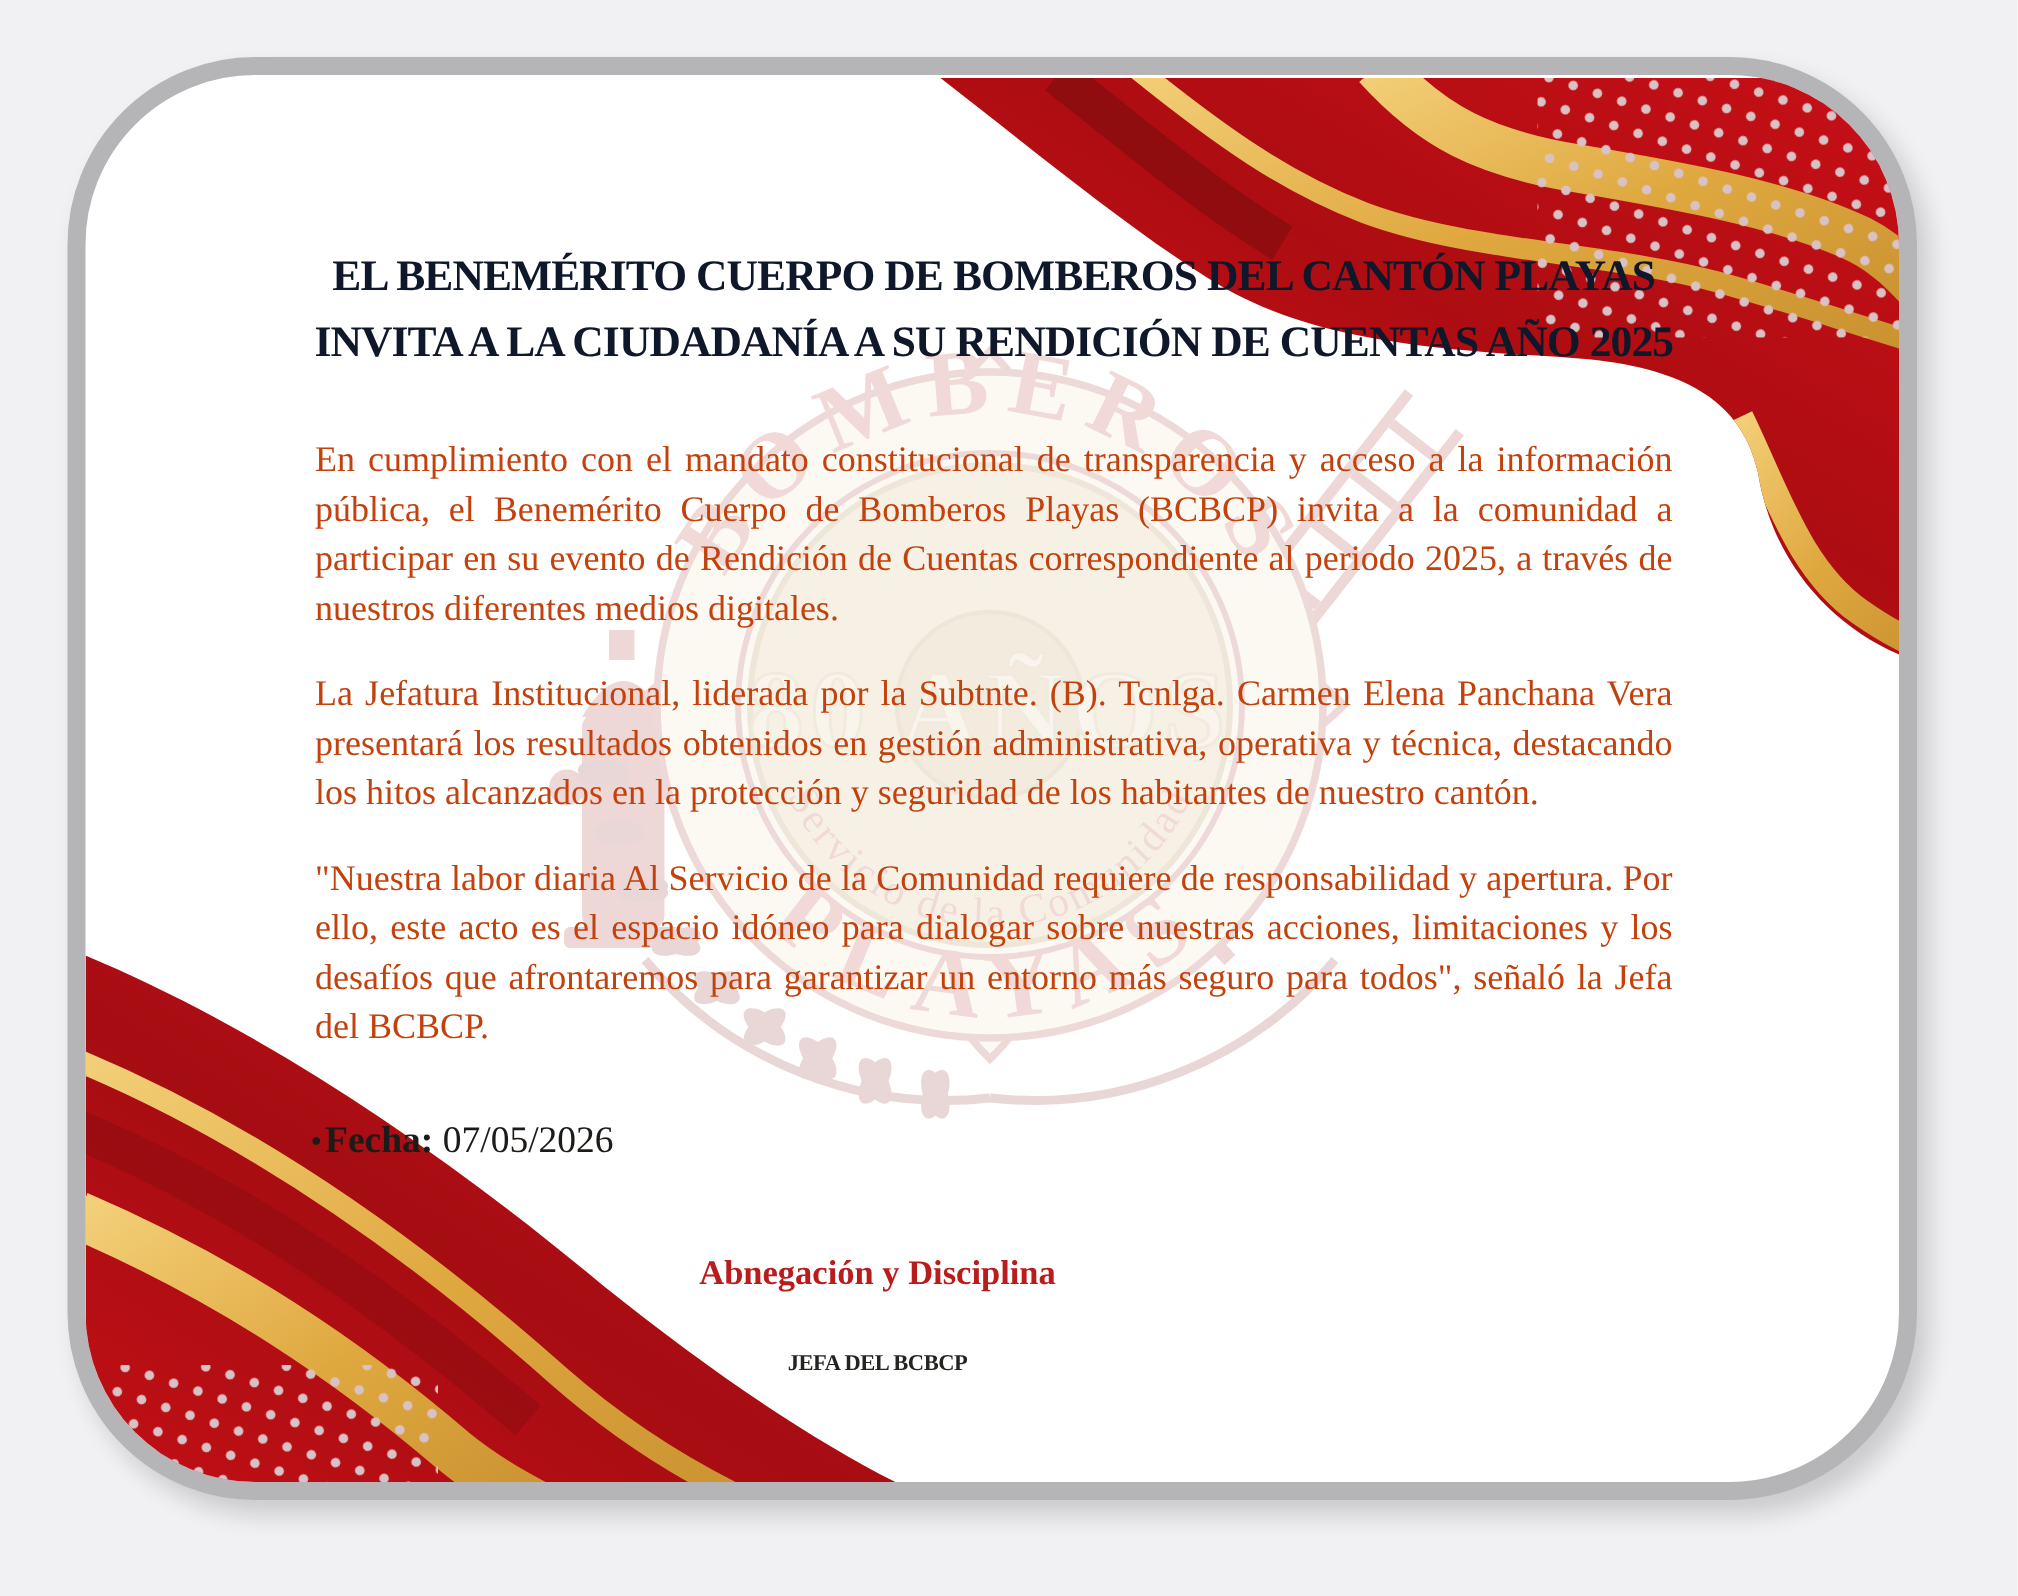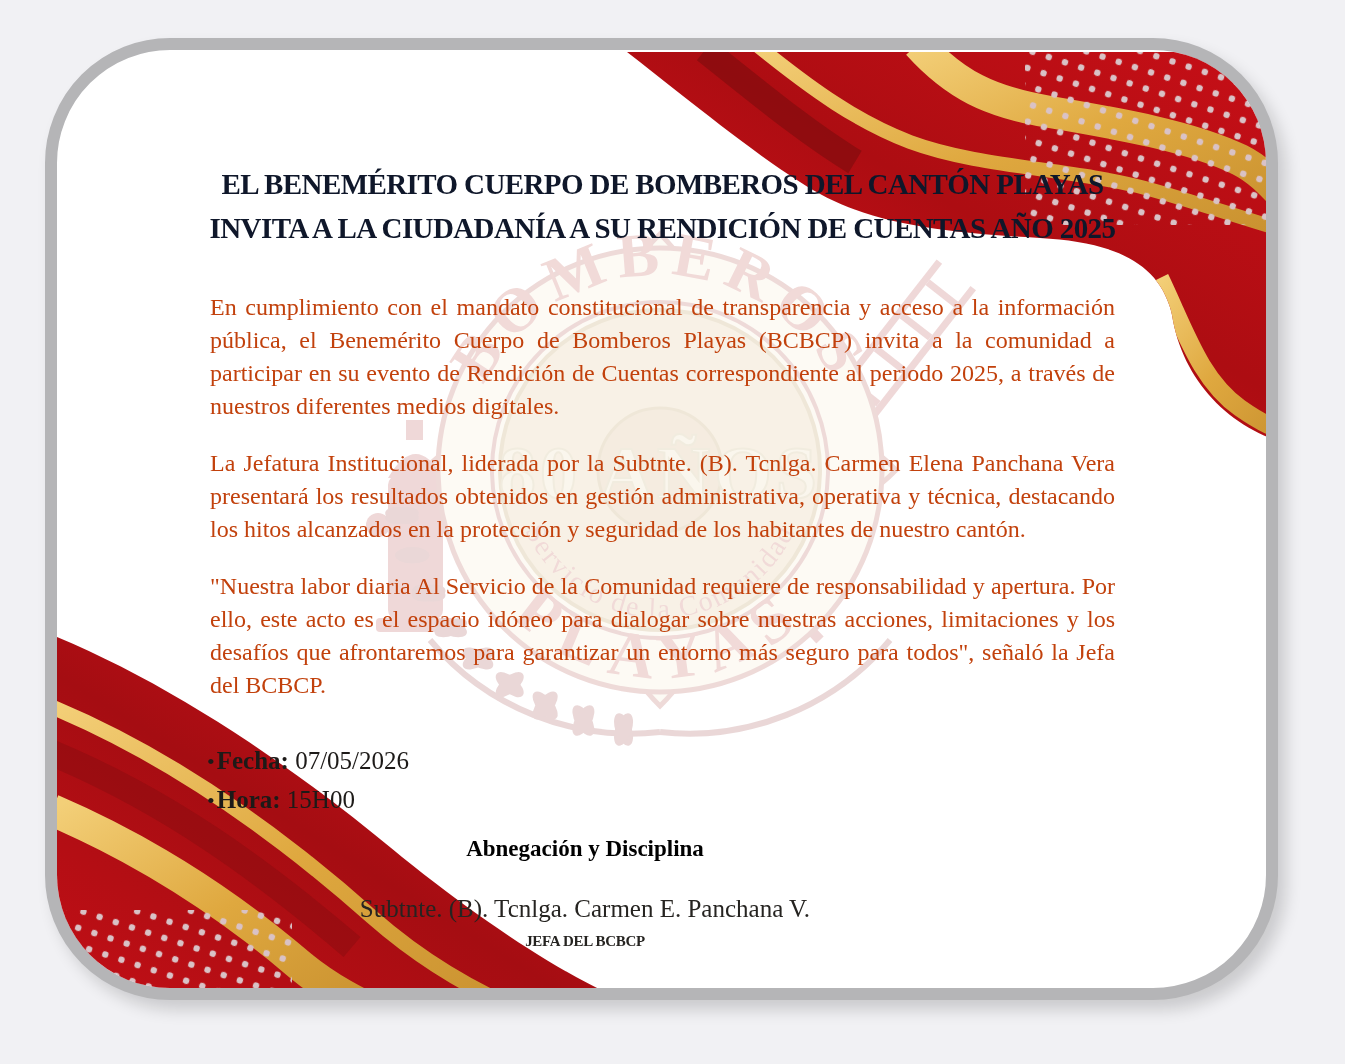--- a/index.html
+++ b/index.html
@@ -36,21 +36,21 @@
   .body-block p{margin:0 0 24px 0;}
   .body-block .b{font-weight:normal;}
   .details-block{
     left:150px;top:692px;width:700px;
     color:#1d1a18;font-size:25px;line-height:38px;z-index:5;
   }
   .detail-row .bullet{font-size:22px;margin-right:2px;}
   .detail-row .lbl{font-weight:bold;}
   .motto-block{
     left:153px;top:786px;width:750px;text-align:center;
-    color:#000000;font-weight:bold;font-size:23px;z-index:5;
+    color:#b91c1c;font-weight:bold;font-size:23px;z-index:5;
   }
   .signature-block{
     left:153px;top:843px;width:750px;text-align:center;
     color:#262421;font-size:25px;line-height:32px;z-index:5;
   }
   .signature-block .role{font-weight:bold;font-size:15px;letter-spacing:-0.3px;}
   
   .wave-tr{left:543px;top:0px;z-index:2;}
   .wave-bl{left:0px;top:545px;z-index:2;}
   .watermark{left:243px;top:170px;z-index:1;}
@@ -210,26 +210,21 @@
     <p>En cumplimiento con el mandato constitucional de transparencia y acceso a la información pública, el Benemérito Cuerpo de Bomberos Playas (BCBCP) invita a la comunidad a participar en su evento de Rendición de Cuentas correspondiente al periodo 2025, a través de nuestros diferentes medios digitales.</p>
     <p>La Jefatura Institucional, liderada por la Subtnte. (B). Tcnlga. Carmen Elena Panchana Vera presentará los resultados obtenidos en gestión administrativa, operativa y técnica, destacando los hitos alcanzados en la protección y seguridad de los habitantes de nuestro cantón.</p>
     <p><span>"Nuestra labor diaria </span><span class="b">Al Servicio de la Comunidad</span><span> requiere de responsabilidad y apertura. Por ello, este acto es el espacio idóneo para dialogar sobre nuestras acciones, limitaciones y los desafíos que afrontaremos para garantizar un entorno más seguro para todos", señaló la Jefa del BCBCP.</span></p>
   </div>
 
   <div class="layer details-block">
     <div class="detail-row">
       <span class="bullet">•</span><span class="lbl">Fecha:</span>
       <span>07/05/2026</span>
     </div>
-    <div class="detail-row">
-      <span class="bullet">•</span><span class="lbl">Hora:</span>
-      <span>15H00</span>
-    </div>
   </div>
 
   <div class="layer motto-block">Abnegación y Disciplina</div>
 
   <div class="layer signature-block">
-    <div class="name">Subtnte. (B). Tcnlga. Carmen E. Panchana V.</div>
     <div class="role">JEFA DEL BCBCP</div>
   </div>
 
 </div>
 
 </body></html>

